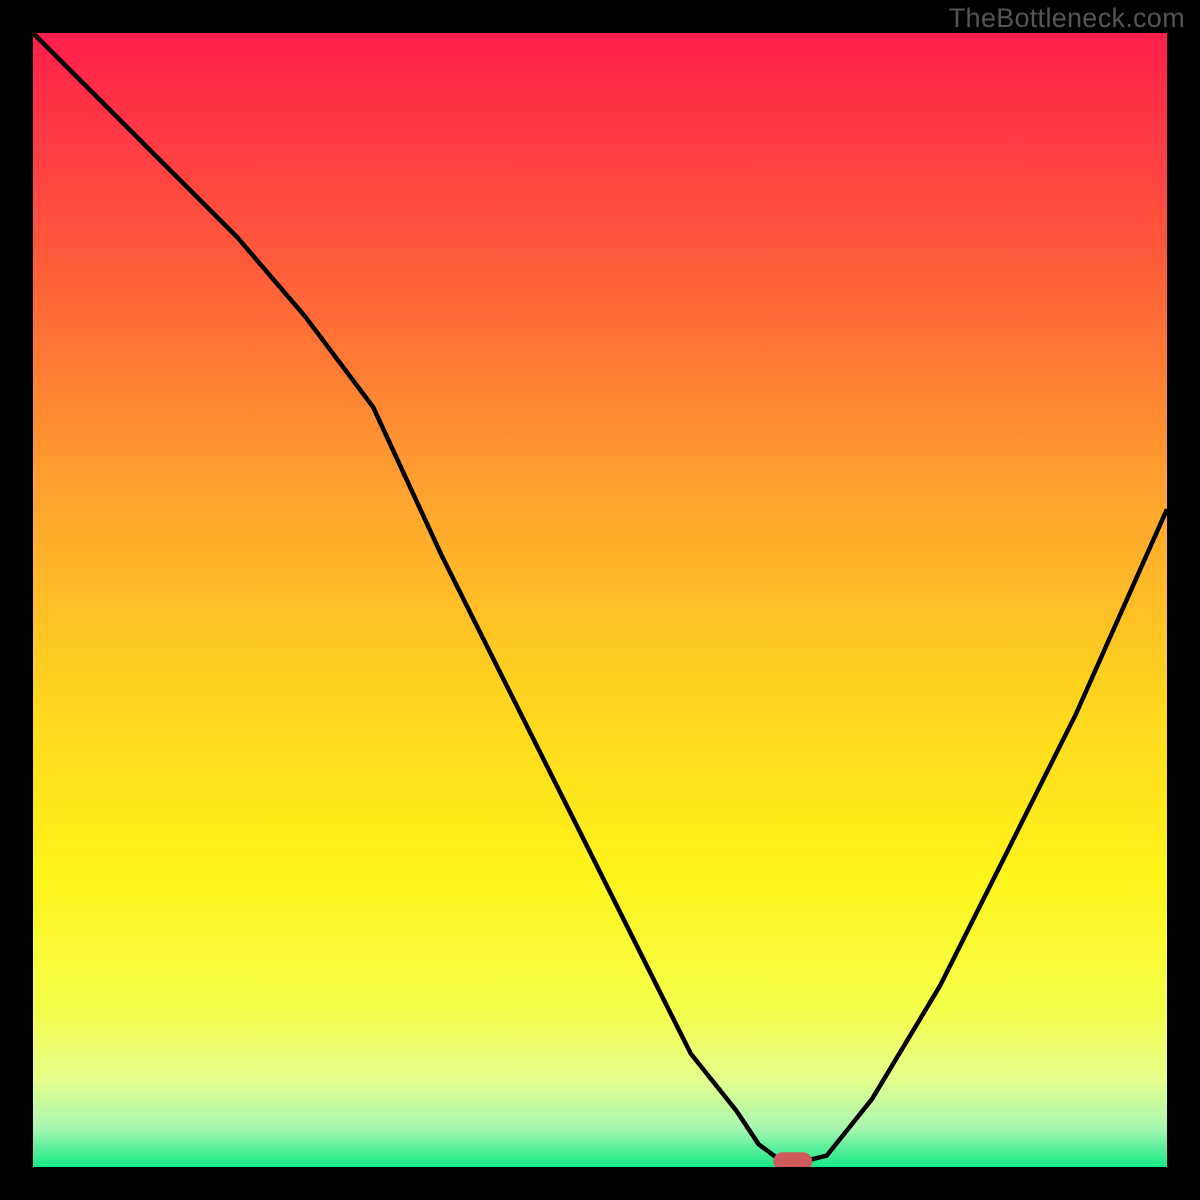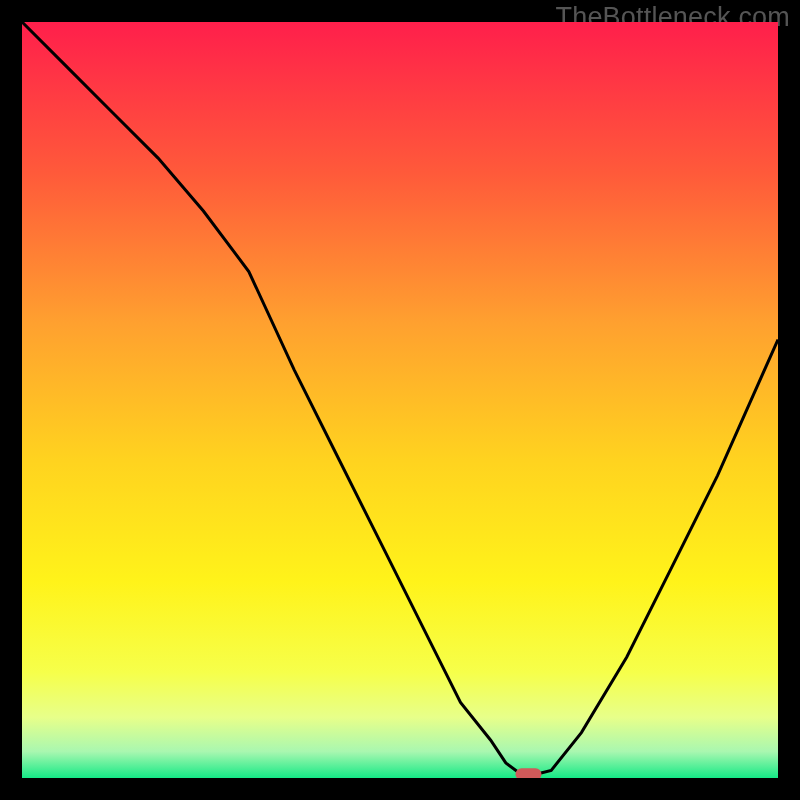--- a/index.html
+++ b/index.html
@@ -25,21 +25,21 @@
     width: 756px;
     height: 756px;
     overflow: hidden;
   }
   .watermark {
     position: absolute;
     top: 2px;
     right: 10px;
     color: #555;
     font-family: Arial, Helvetica, sans-serif;
-    font-size: 27px;
+    font-size: 18px;
     font-weight: 500;
     letter-spacing: 0.2px;
     user-select: none;
   }
   svg { display: block; }
 </style>
 </head>
 <body>
 
 <div class="frame">

